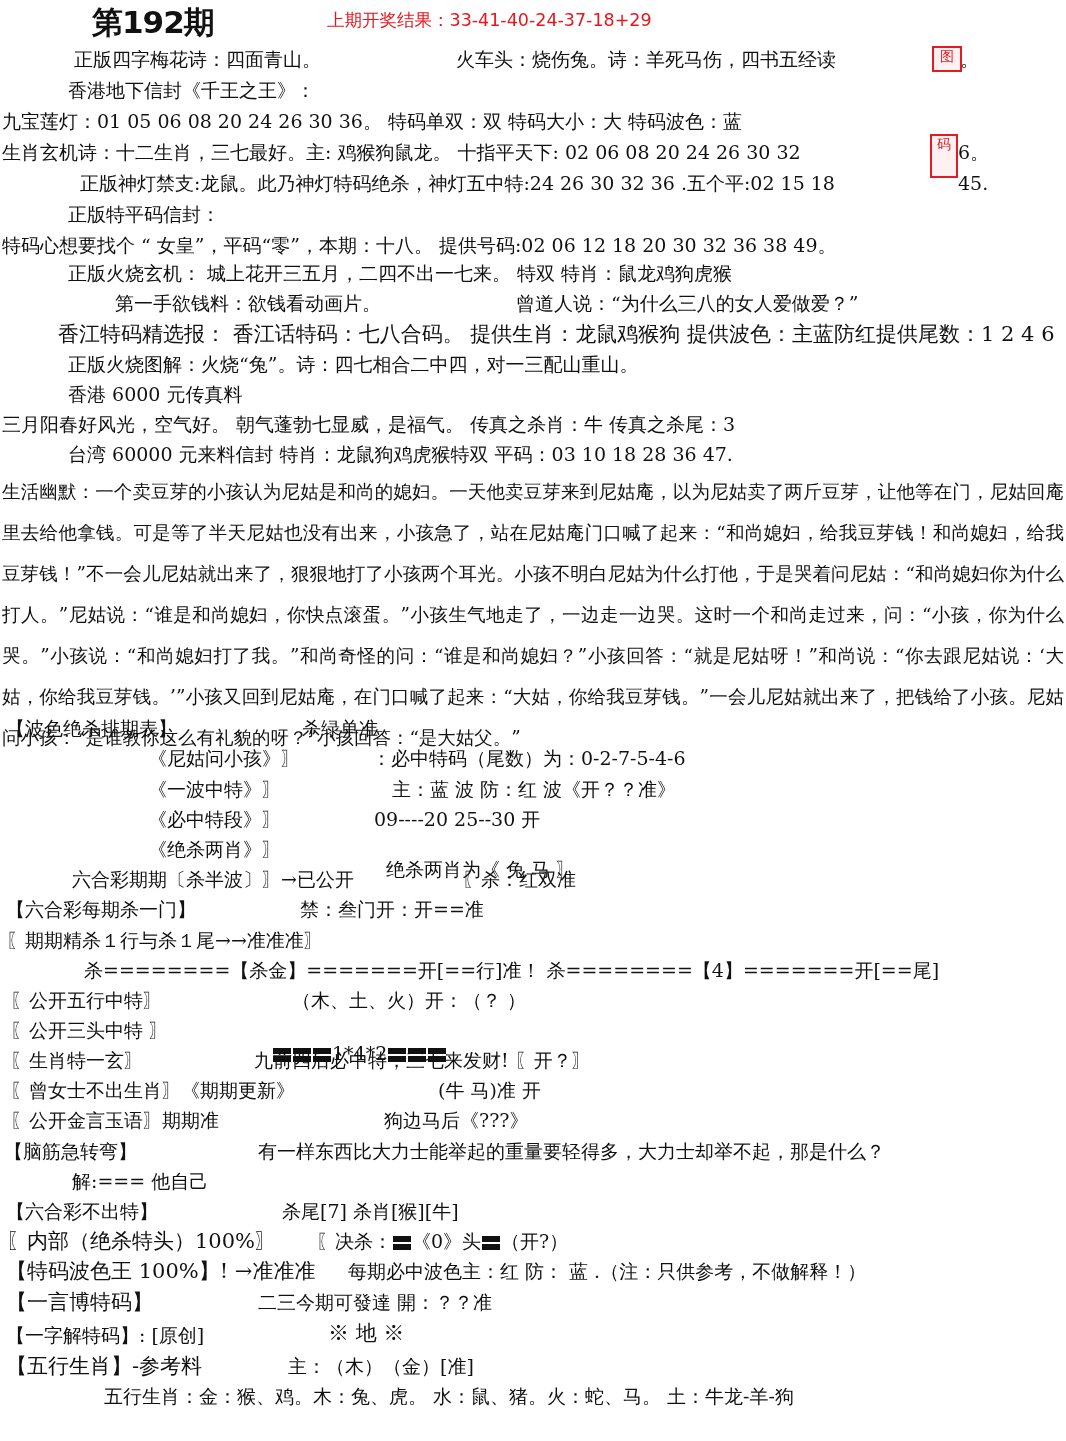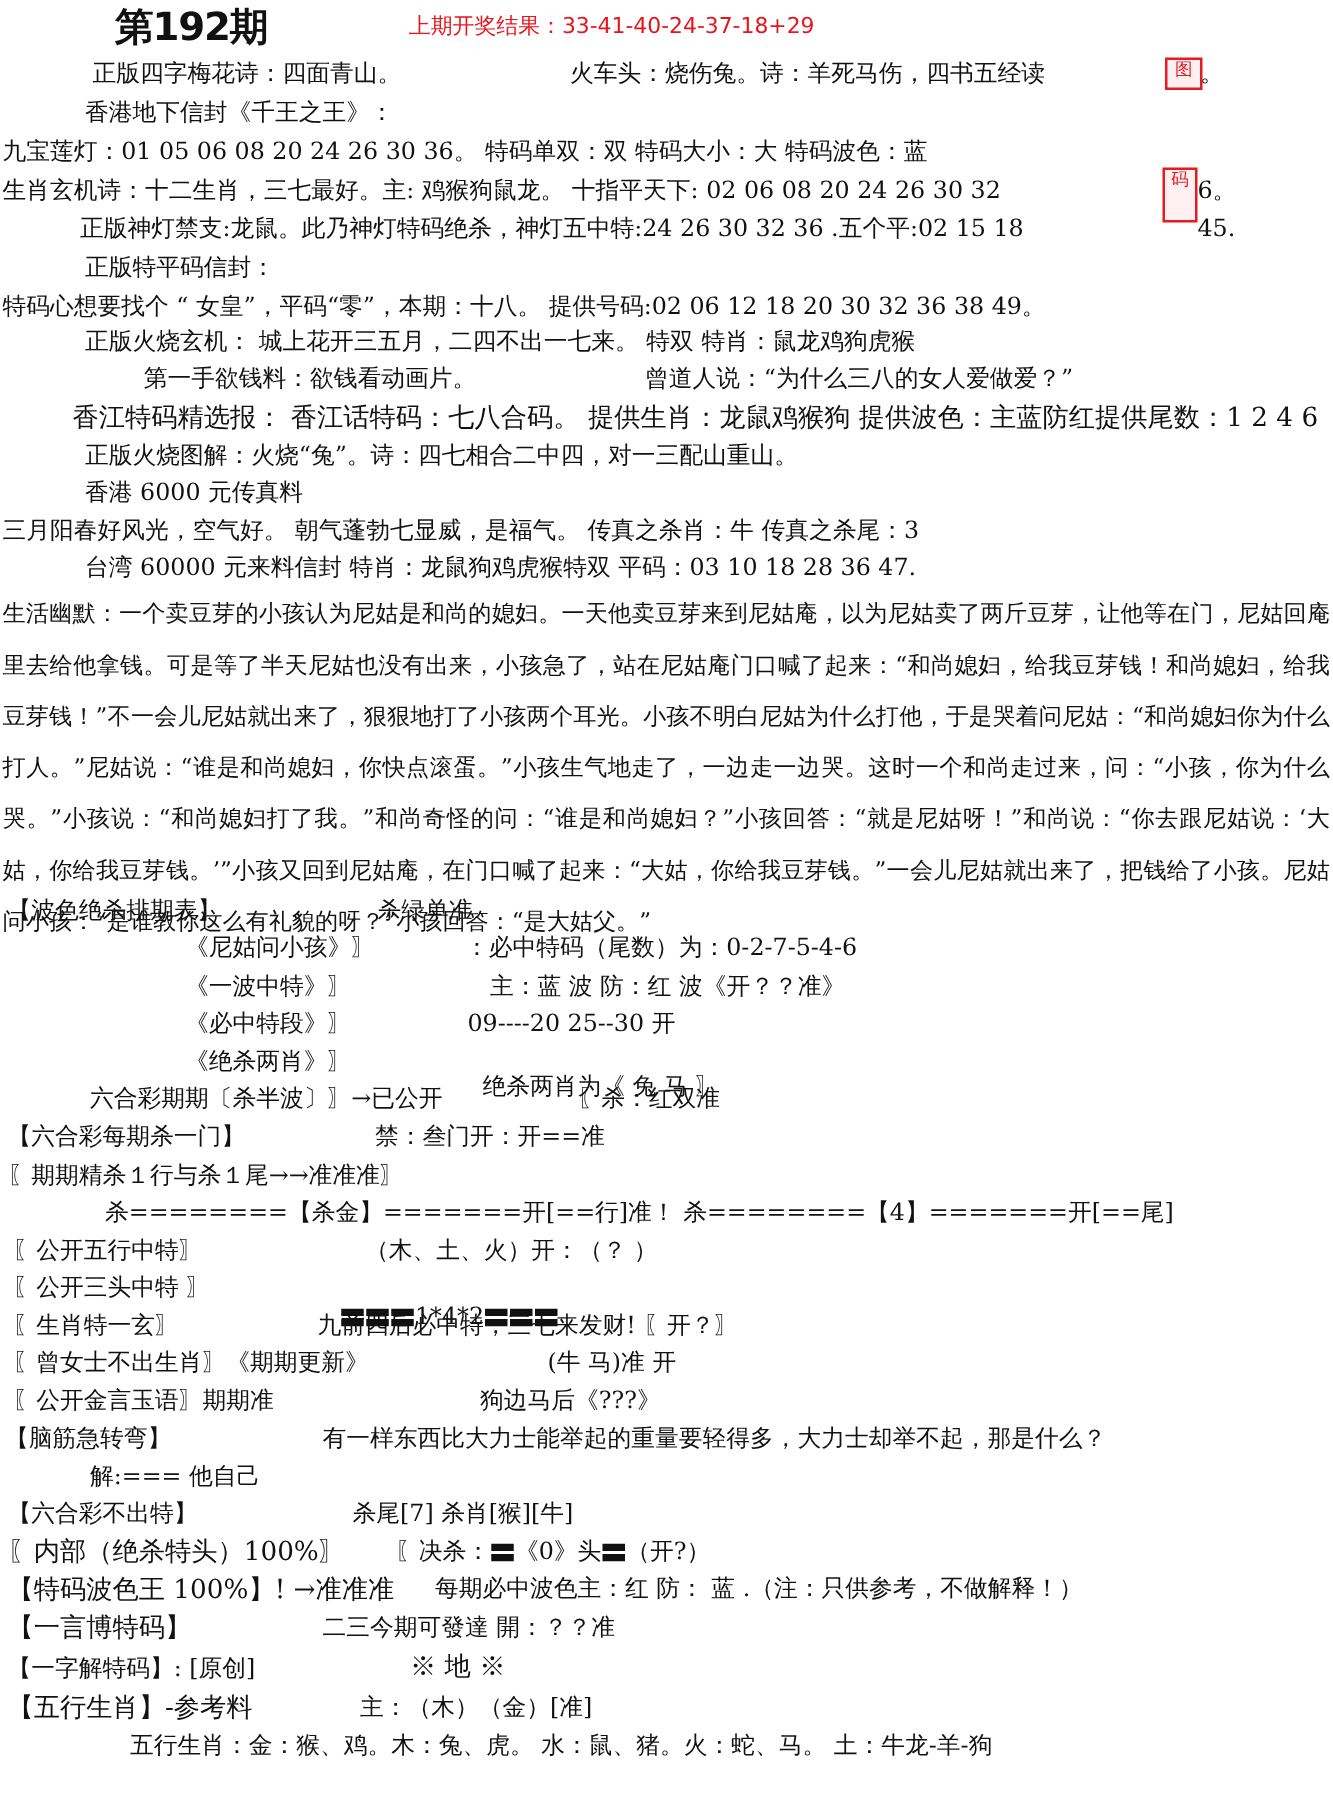--- a/index.html
+++ b/index.html
@@ -28,21 +28,21 @@
 
 <div class="ln" style="left:74px; top:46px;">正版四字梅花诗：四面青山。</div>
 <div class="ln" style="left:456px; top:46px;">火车头：烧伤兔。诗：羊死马伤，四书五经读</div>
 <div class="stamp" style="left:932px; top:46px; width:26px; height:22px;">图</div>
 <div class="ln" style="left:960px; top:46px;">。</div>
 <div class="ln" style="left:68px; top:77px;">香港地下信封《千王之王》：</div>
 <div class="ln" style="left:2px; top:108px;">九宝莲灯：01 05 06 08 20 24 26 30 36。 特码单双：双 特码大小：大 特码波色：蓝</div>
 <div class="ln" style="left:2px; top:139px;">生肖玄机诗：十二生肖，三七最好。主: 鸡猴狗鼠龙。 十指平天下: 02 06 08 20 24 26 30 32</div>
 <div class="stamp" style="left:930px; top:134px; width:24px; height:40px;">码</div>
 <div class="ln" style="left:958px; top:139px;">6。</div>
-<div class="ln" style="left:64px; top:170px;text-align:right;">正版神灯禁支:龙鼠。此乃神灯特码绝杀，神灯五中特:24 26 30 32 36 .五个平:02 15 18</div>
+<div class="ln" style="left:80px; top:170px;text-align:right;">正版神灯禁支:龙鼠。此乃神灯特码绝杀，神灯五中特:24 26 30 32 36 .五个平:02 15 18</div>
 <div class="ln" style="left:958px; top:170px;">45.</div>
 <div class="ln" style="left:68px; top:201px;">正版特平码信封：</div>
 <div class="ln" style="left:2px; top:232px;">特码心想要找个 “ 女皇”，平码“零”，本期：十八。 提供号码:02 06 12 18 20 30 32 36 38 49。</div>
 <div class="ln" style="left:68px; top:260px;">正版火烧玄机： 城上花开三五月，二四不出一七来。 特双 特肖：鼠龙鸡狗虎猴</div>
 <div class="ln" style="left:115px; top:290px;">第一手欲钱料：欲钱看动画片。</div>
 <div class="ln" style="left:516px; top:290px;">曾道人说：“为什么三八的女人爱做爱？”</div>
 <div class="ln sm" style="left:58px; top:321px;">香江特码精选报： 香江话特码：七八合码。 提供生肖：龙鼠鸡猴狗 提供波色：主蓝防红提供尾数：1 2 4 6</div>
 <div class="ln" style="left:68px; top:351px;">正版火烧图解：火烧“兔”。诗：四七相合二中四，对一三配山重山。</div>
 <div class="ln" style="left:68px; top:381px;">香港 6000 元传真料</div>
 <div class="ln" style="left:2px; top:411px;">三月阳春好风光，空气好。 朝气蓬勃七显威，是福气。 传真之杀肖：牛 传真之杀尾：3</div>

